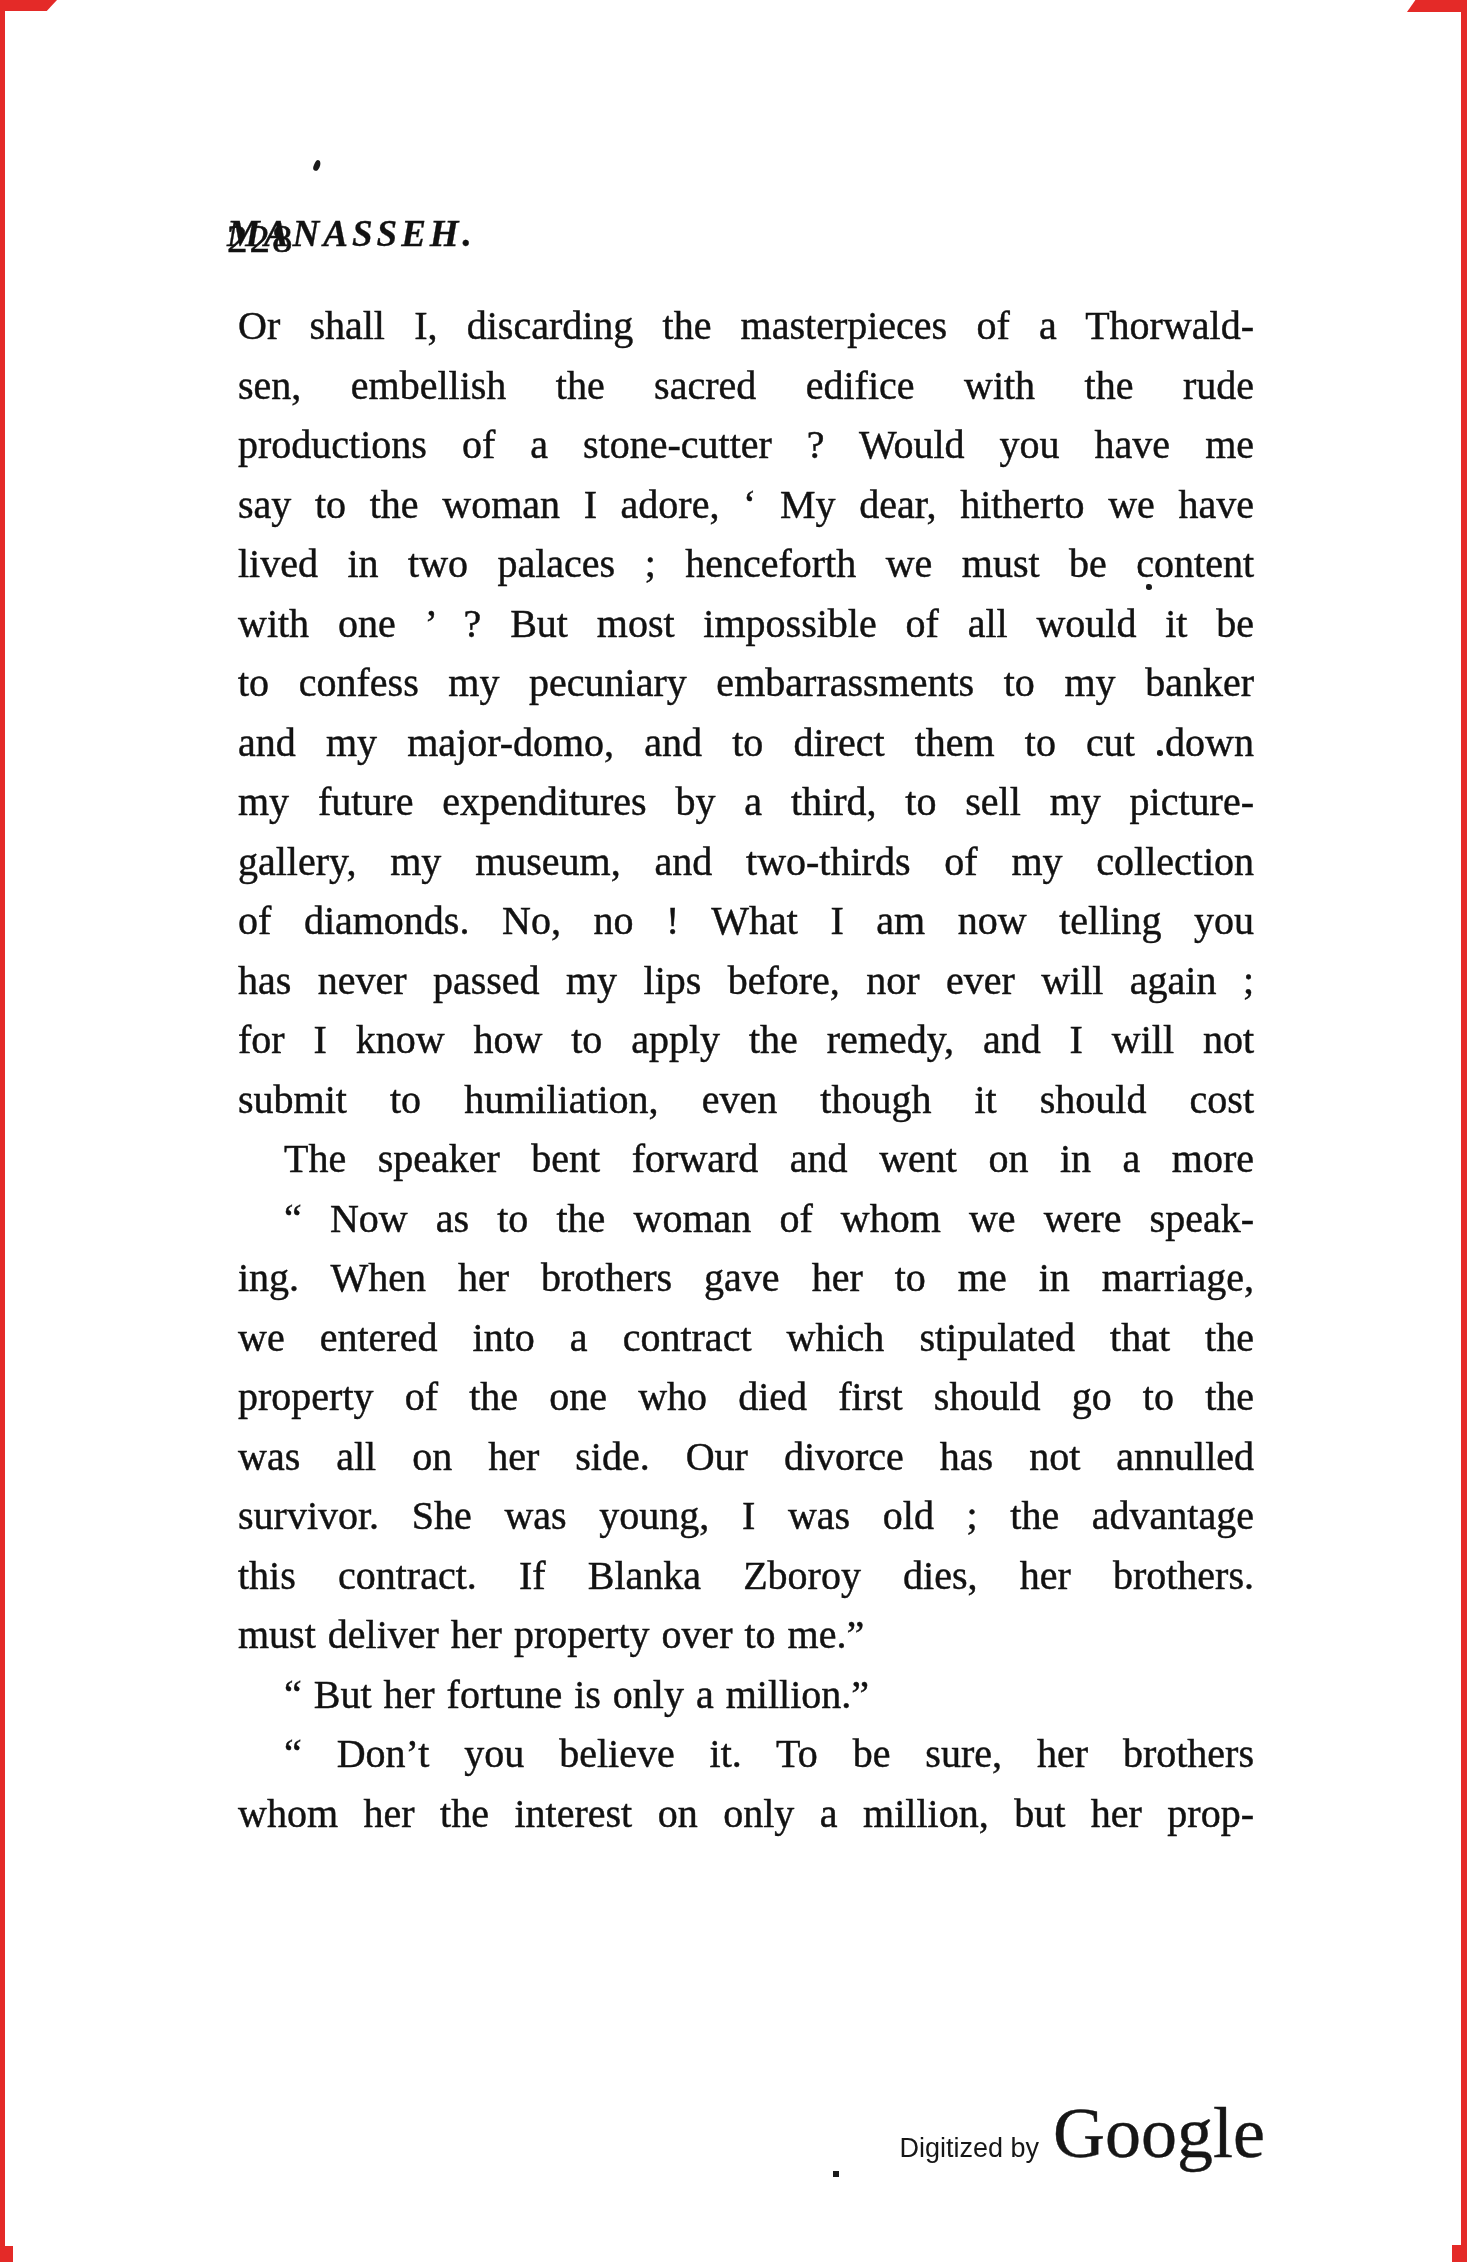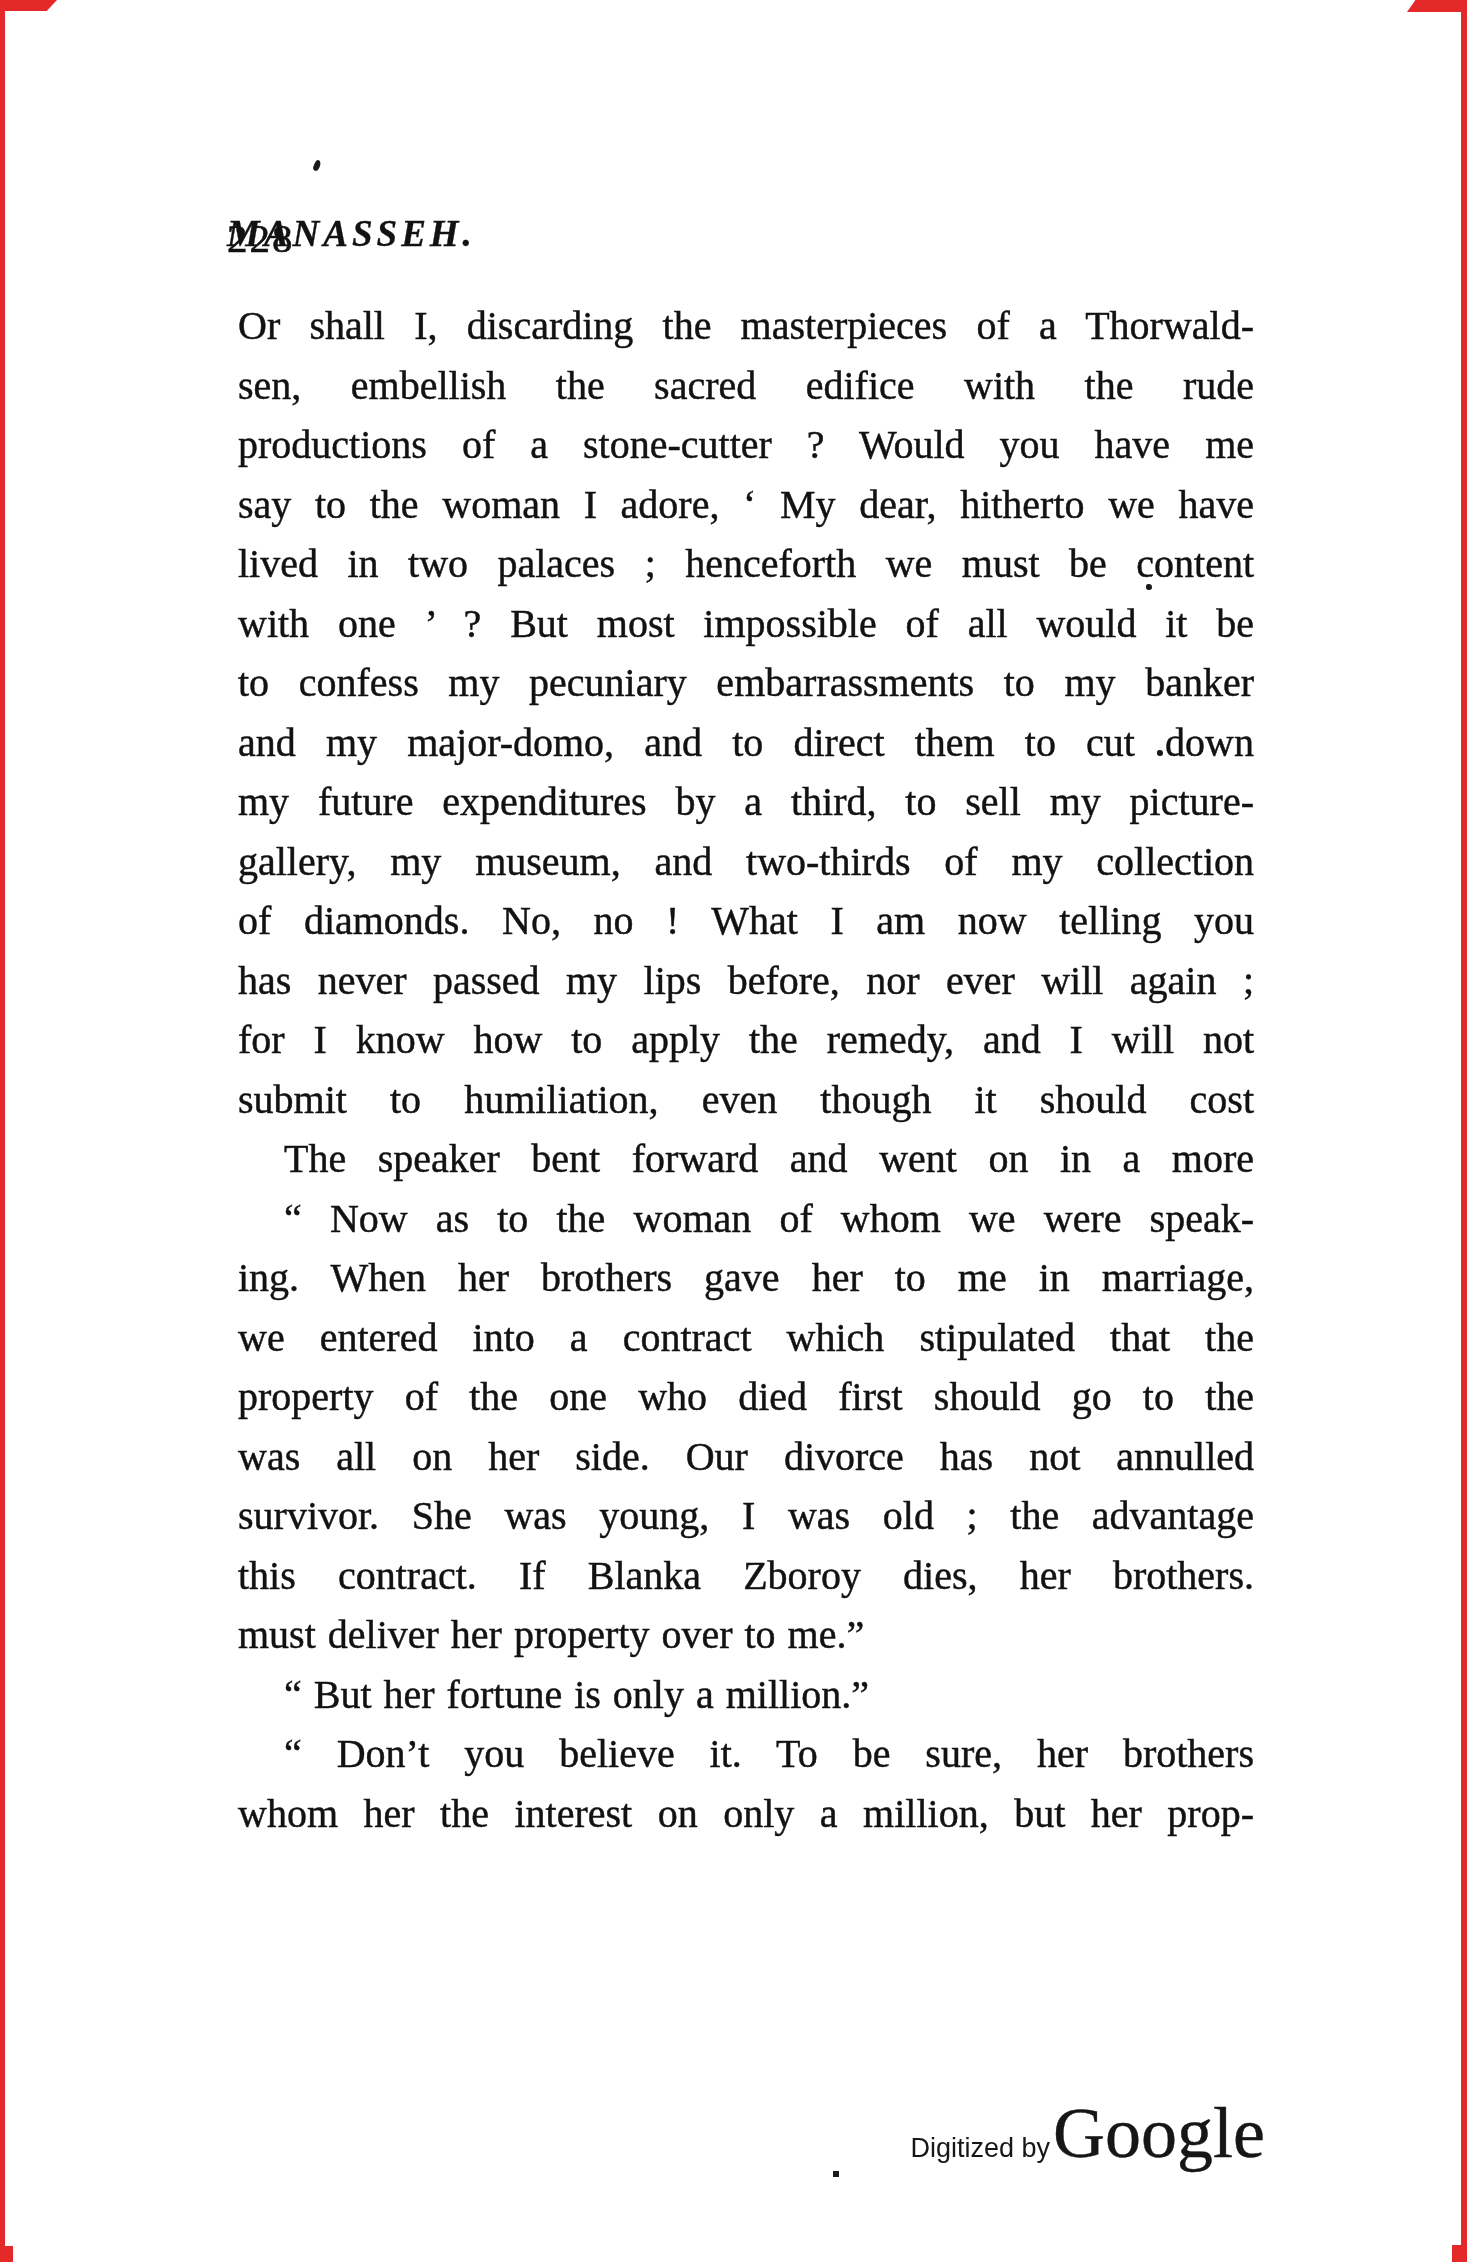--- a/index.html
+++ b/index.html
@@ -54,21 +54,21 @@
   
   .speck { position: absolute; background: #1a1a1a; border-radius: 40% 60% 50% 50%; }
   .speck-1 { left: 314px; top: 160px; width: 6px; height: 11px; transform: rotate(24deg); }
   .speck-2 { left: 1146px; top: 584px; width: 6px; height: 6px; }
   .speck-3 { left: 1157px; top: 750px; width: 6px; height: 6px; }
   .speck-4 { left: 833px; top: 2171px; width: 6px; height: 6px; border-radius: 0; }
 
   
   .digitized {
     position: absolute; right: 202px; top: 2092px;
-    display: flex; align-items: baseline; gap: 3px;
+    display: flex; align-items: baseline; gap: 14px;
     color: #161616;
   }
   .digitized-label {
     font-family: "Liberation Sans", sans-serif;
     font-size: 27px;
   }
   .digitized-brand {
     font-family: "Liberation Serif", serif;
     font-size: 72px; letter-spacing: 0px;
     -webkit-text-stroke: 0.4px currentColor;

